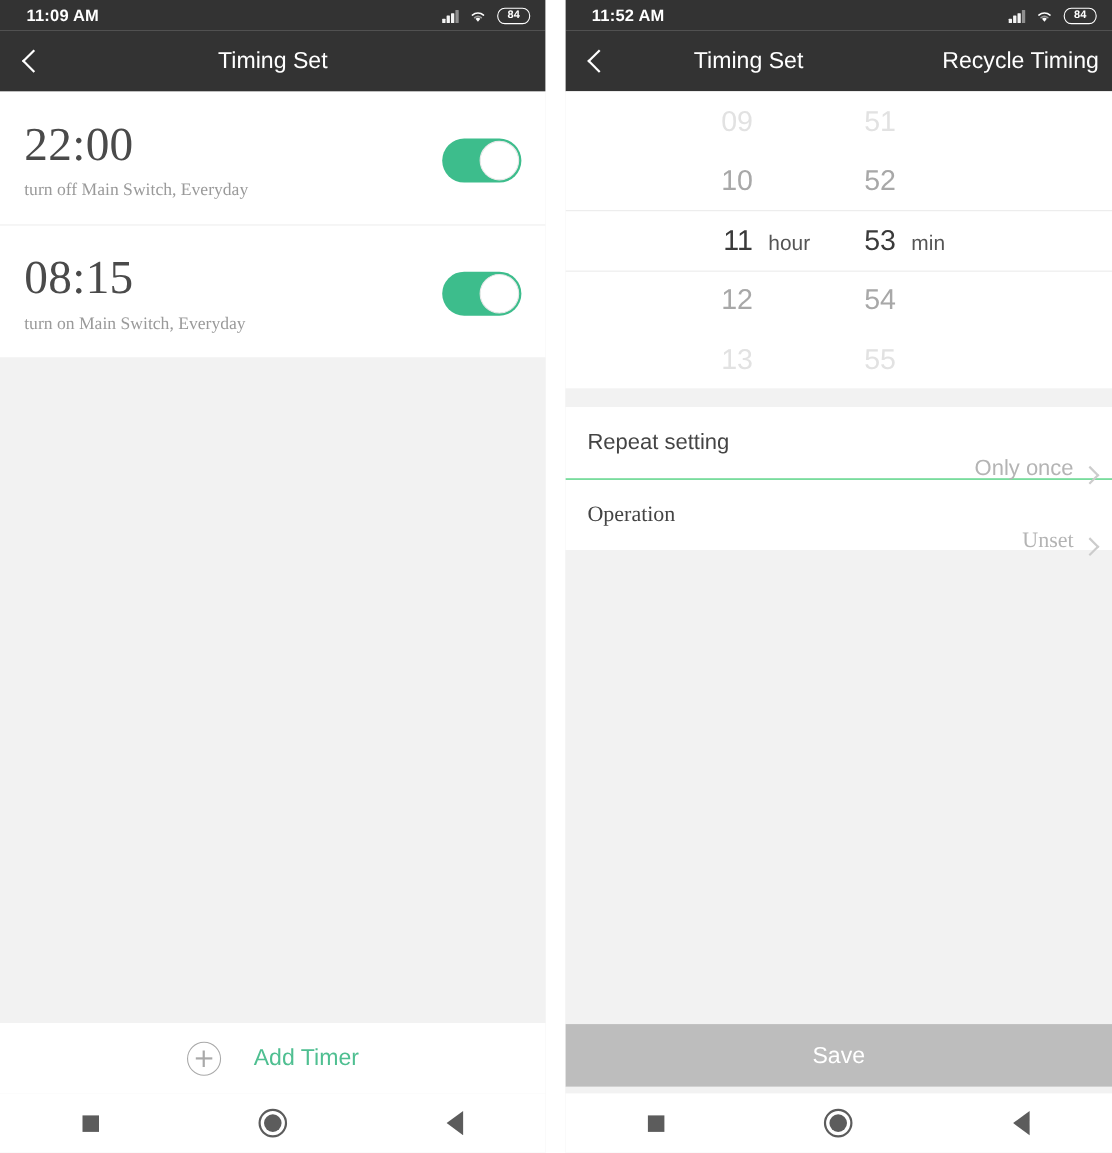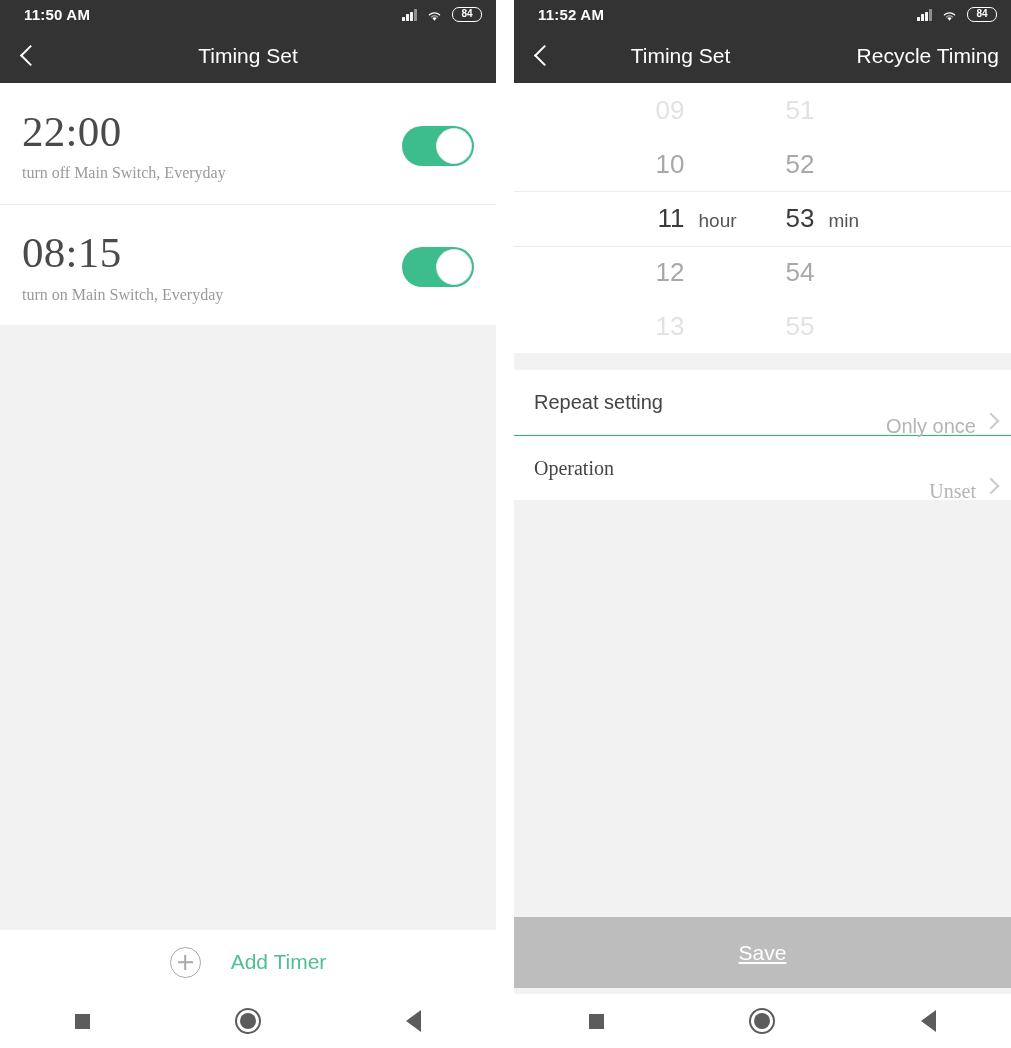--- a/index.html
+++ b/index.html
@@ -283,48 +283,47 @@
     cursor: pointer;
     margin: 0 0 0 0;
   }
   .setting-row + .setting-row { border-top: 1px solid #22c55e; font-family: Liberation Serif, serif; }
   .setting-label {
     font-size: 20px;
     color: #444444;
   }
   .setting-right {
     display: flex;
-    align-items: flex-start;
+    align-items: flex-end;
     gap: 9px;
     margin-top: 47px;
   }
   .setting-value {
     font-size: 20px;
     color: #b4b4b4;
   }
   .chev-right {
     width: 10px; height: 10px;
     border-top: 2px solid #cccccc;
     border-right: 2px solid #cccccc;
     transform: rotate(45deg);
     flex: none;
   }
 
   
   .save-btn {
-    height: 71px;
+    height: 57px;
     background: #bdbdbd;
     color: #ffffff;
     display: flex;
     align-items: center;
     justify-content: center;
     font-size: 21px;
     cursor: pointer;
     flex: none;
-    text-decoration: underline;
   }
   .save-gap { height: 6px; background: #f2f2f2; flex: none; }
 
   
   .navbar {
     height: 54px;
     background: #ffffff;
     display: flex;
     align-items: center;
     justify-content: space-around;
@@ -360,21 +359,21 @@
   }
 </style>
 </head>
 <body>
 
 <div class="screens">
 
   <div class="phone phone-left">
 
     <div class="statusbar">
-      <div class="status-time">11:50 AM</div>
+      <div class="status-time">11:09 AM</div>
       <div class="status-icons">
         <span class="icon-signal">
             <i></i>
             <i></i>
             <i></i>
             <i></i>
           </span>
         <span class="icon-wifi">
           <svg viewBox="0 0 24 20" width="17" height="13" aria-hidden="true">
             <path d="M12 18.2 L8.6 13.9 A5.6 5.6 0 0 1 15.4 13.9 Z" fill="#ffffff"></path>

